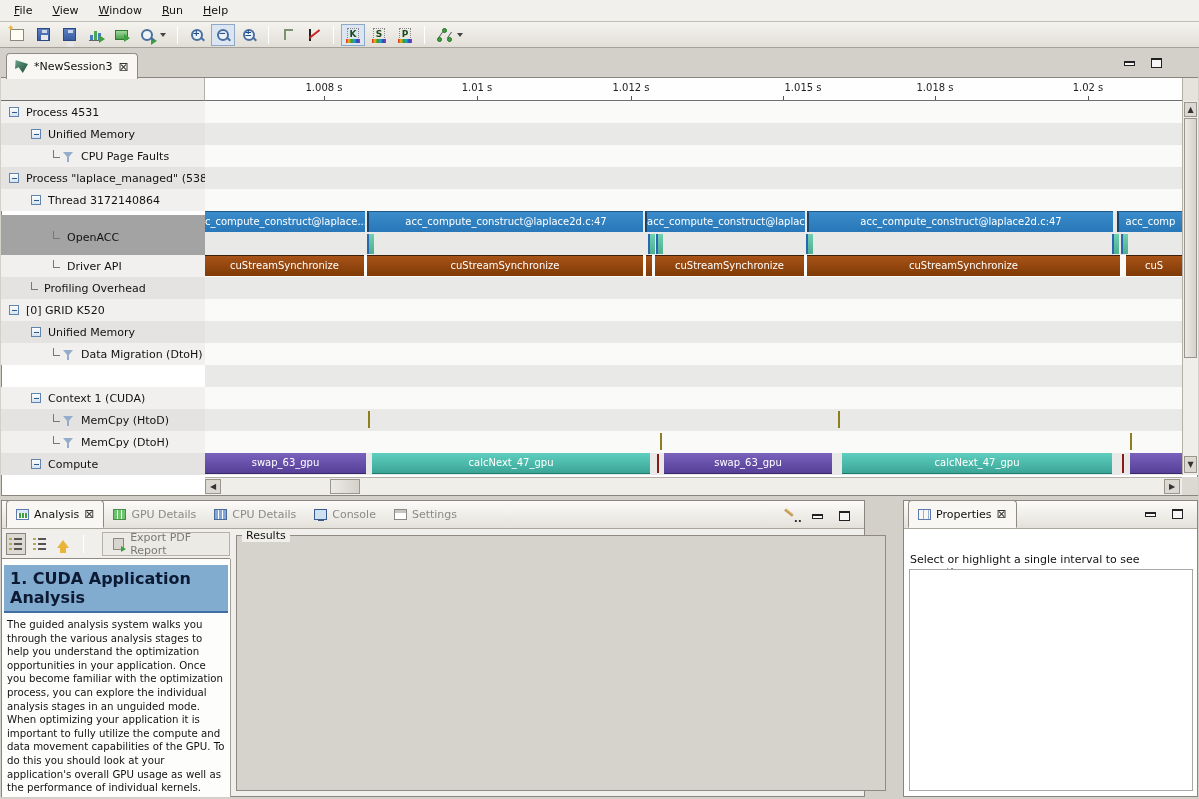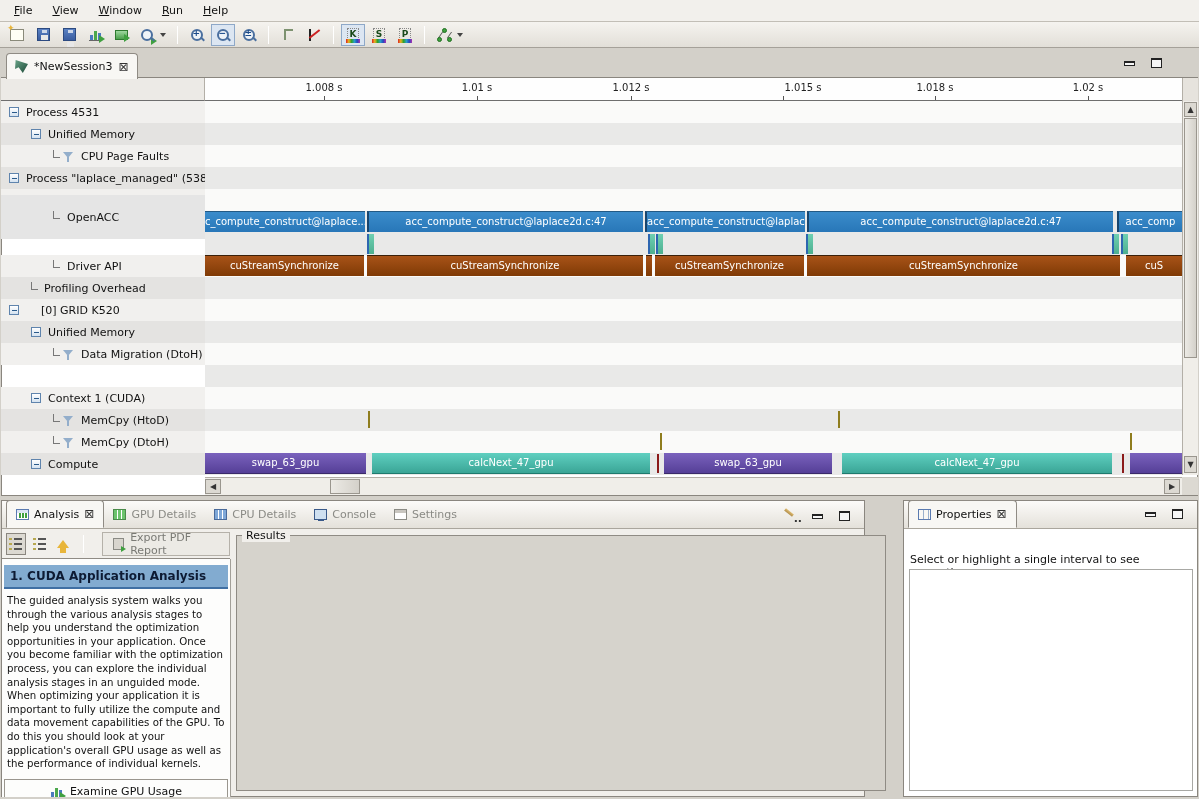--- a/index.html
+++ b/index.html
@@ -155,21 +155,21 @@
   .i-up { width:0; height:0; border-left:6px solid transparent; border-right:6px solid transparent; border-bottom:8px solid #e8b53a; position:relative; }
   .i-up::after { content:""; position:absolute; left:-3px; top:8px; width:6px; height:5px; background:#e8b53a; }
   .export-btn { display:flex; align-items:center; gap:6px; height:24px; padding:0 10px; margin-left:8px;
                 border:1px solid #b5b1a9; background:#eceae5; color:#7a7a75; }
   .i-pdf { width:12px; height:12px; background:#d8d5ce; border:1px solid #8a8a84; position:relative; }
   .i-pdf::after { content:""; position:absolute; right:-3px; bottom:-3px; border-top:3px solid transparent; border-bottom:3px solid transparent; border-left:5px solid #3fa03f; }
   .results-fs { position:absolute; left:234px; top:34px; width:650px; height:256px; border:1px solid #8f8b84; background:#d6d3cc; }
   .results-label { position:absolute; left:240px; top:28px; background:#f1efeb; padding:0 4px; }
   .an-col { position:absolute; left:0; top:58px; width:229px; height:238px; background:#fdfdfc; border-right:1px solid #a3a099; overflow:hidden; padding-top:4px; }
   .an-head { margin:2px 2px 0 2px; background:#82abd0; border-bottom:2px solid #3f6fa3; padding:4px 6px;
-             font-weight:bold; font-size:12px; color:#0d1a33; }
+             font-weight:bold; font-size:16px; color:#0d1a33; }
   .an-body { padding:5px 5px 0 5px; font-size:10.2px; line-height:13.6px; color:#111; }
   .an-btn { margin:8px 2px 0 2px; border:1px solid #9a968e; background:#fdfdfc; height:26px;
             display:flex; align-items:center; justify-content:center; gap:7px; font-size:11px; color:#111; }
 
   
   .pr-hint { position:absolute; left:6px; top:52px; font-size:11px; color:#111; }
   .pr-box { position:absolute; left:5px; top:68px; width:284px; height:222px; border:1px solid #a8a8a4; background:#fff; }
 </style>
 </head>
 <body>
@@ -306,39 +306,39 @@
       <div class="trow" style="top: 66px; height: 22px; background: rgb(228, 227, 225);">
         <span style="width:8px;flex:0 0 auto;"></span>
         <span class="minusbox"></span>
         <span class="lbl" style="margin-left:7px;">Process "laplace_managed" (538)</span>
       </div>
       <div class="trow" style="top: 88px; height: 22px; background: rgb(241, 240, 238);">
         <span style="width:30px;flex:0 0 auto;"></span>
         <span class="minusbox"></span>
         <span class="lbl" style="margin-left:7px;text-align:center;">Thread 3172140864</span>
       </div>
-      <div class="trow" style="top: 94px; height: 44px; background: #e5e5e5;">
+      <div class="trow" style="top: 114px; height: 44px; background: #a3a3a3;">
         <span style="width:52px;flex:0 0 auto;"></span>
         <span class="elbow"></span>
         <span class="lbl" style="margin-left:7px;">OpenACC</span>
       </div>
       <div class="trow" style="top: 154px; height: 22px; background: rgb(241, 240, 238);">
         <span style="width:52px;flex:0 0 auto;"></span>
         <span class="elbow"></span>
         <span class="lbl" style="margin-left:7px;">Driver API</span>
       </div>
       <div class="trow" style="top: 176px; height: 22px; background: rgb(228, 227, 225);">
         <span style="width:30px;flex:0 0 auto;"></span>
         <span class="elbow"></span>
         <span class="lbl" style="margin-left:6px;">Profiling Overhead</span>
       </div>
       <div class="trow" style="top: 198px; height: 22px; background: rgb(241, 240, 238);">
         <span style="width:8px;flex:0 0 auto;"></span>
         <span class="minusbox"></span>
-        <span class="lbl" style="margin-left:22px;">[0] GRID K520</span>
+        <span class="lbl" style="margin-left:7px;">[0] GRID K520</span>
       </div>
       <div class="trow" style="top: 220px; height: 22px; background: rgb(228, 227, 225);">
         <span style="width:30px;flex:0 0 auto;"></span>
         <span class="minusbox"></span>
         <span class="lbl" style="margin-left:7px;">Unified Memory</span>
       </div>
       <div class="trow" style="top: 242px; height: 22px; background: rgb(241, 240, 238);">
         <span style="width:52px;flex:0 0 auto;"></span>
         <span class="elbow"></span>
         <span class="funnel" style="margin-left:3px;"></span>

